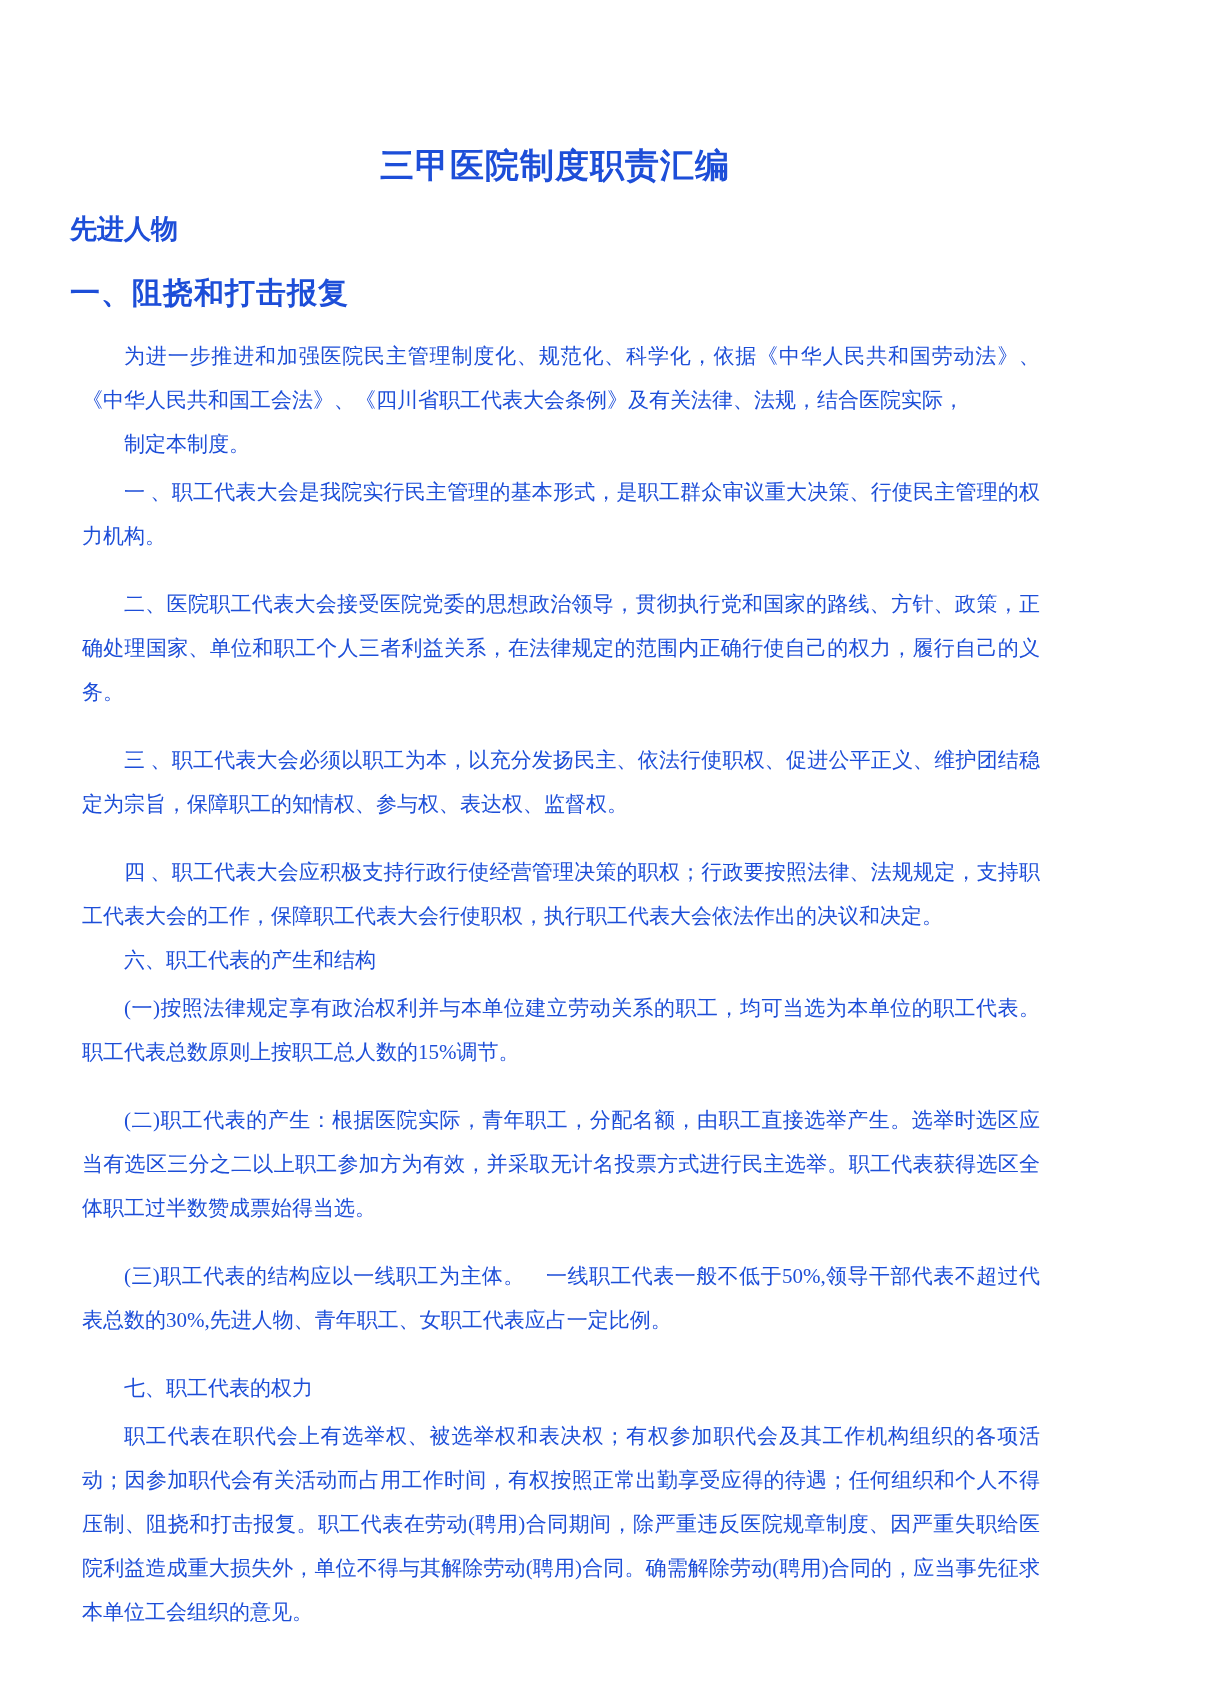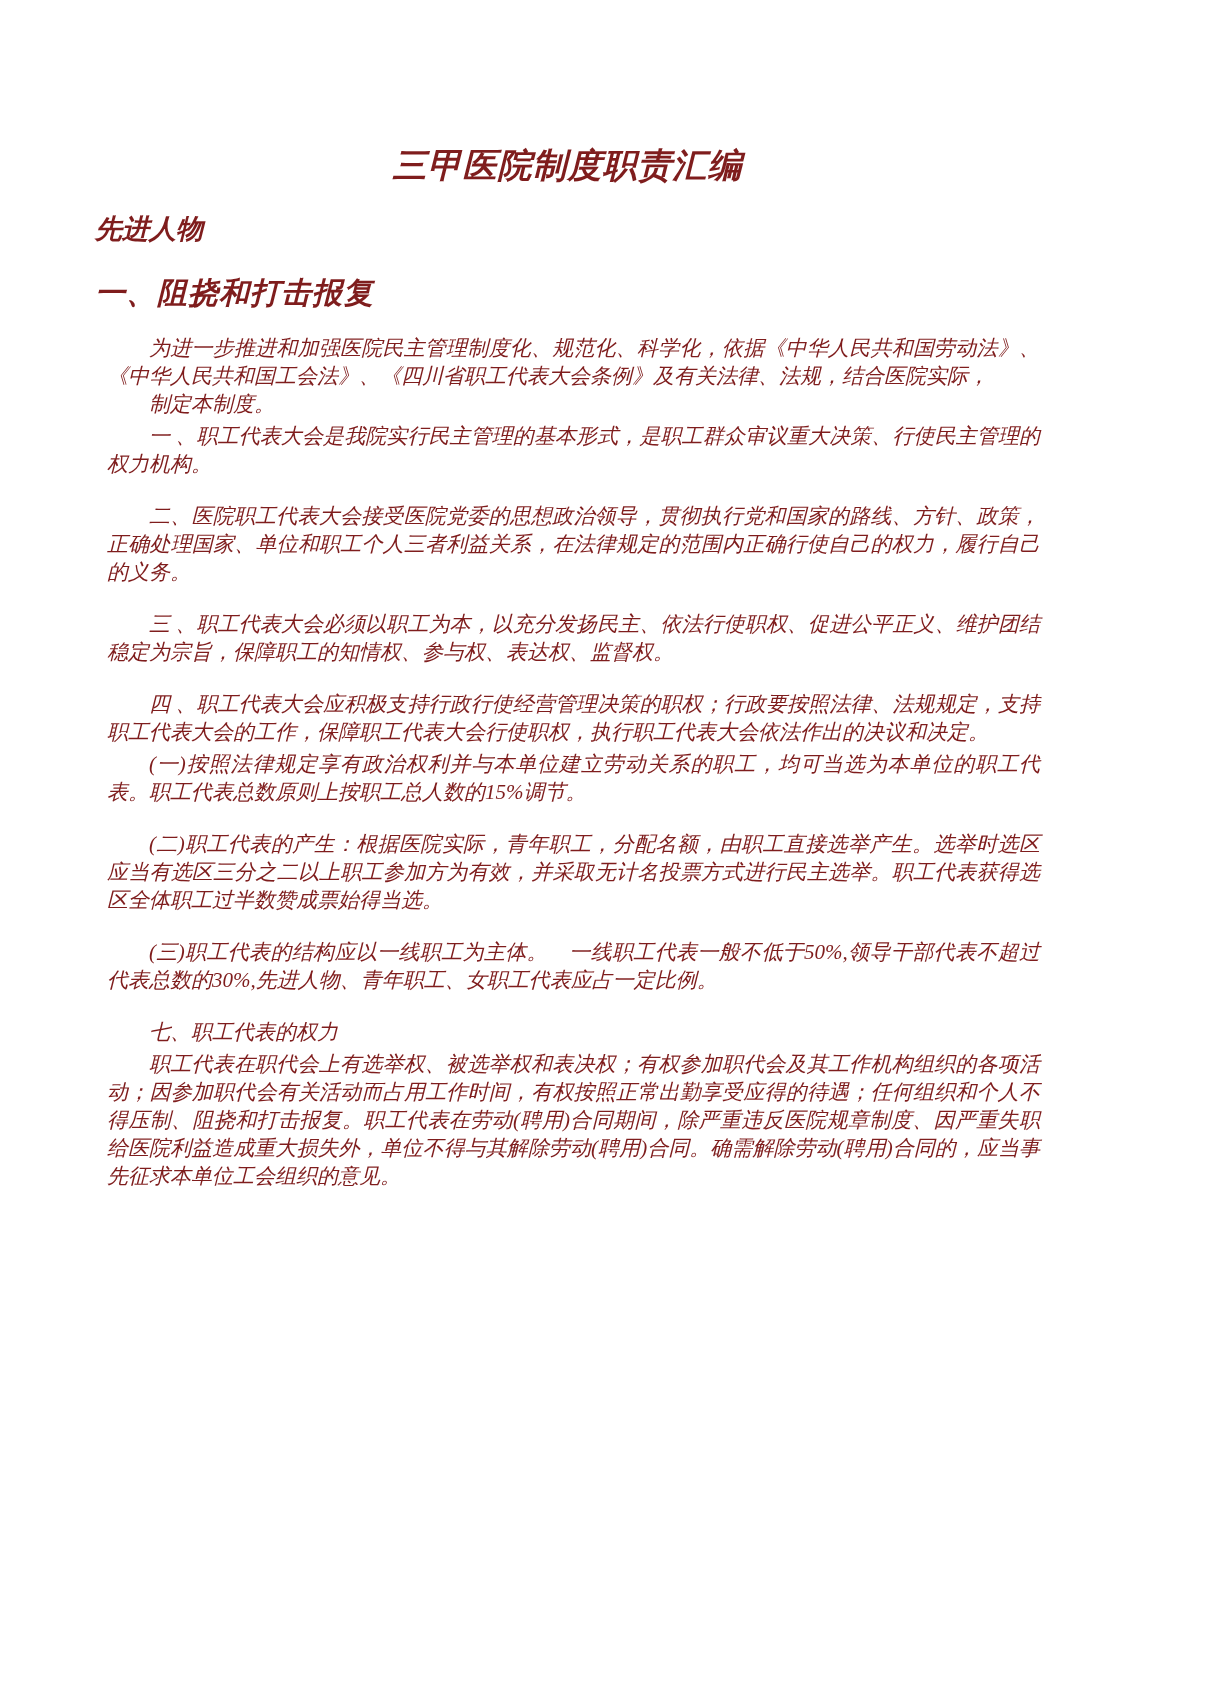--- a/index.html
+++ b/index.html
@@ -2,26 +2,25 @@
 <html><head>
 <meta charset="utf-8">
 <style>
   html, body { margin: 0; padding: 0; background: #ffffff; }
   .page {
     position: relative;
     width: 1209px;
     height: 1707px;
     margin: 0 auto;
     background: #ffffff;
-    color: #7f1d1d;
+    color: #1d4ed8;
     box-sizing: border-box;
-    padding: 144px 169px 0 95px;
+    padding: 144px 169px 0 70px;
     font-family: "Liberation Serif", "DejaVu Serif", serif;
     overflow: hidden;
-    font-style: italic;
   }
   .doc-title {
     font-family: "Liberation Sans", "DejaVu Sans", sans-serif;
     font-size: 34px;
     font-weight: bold;
     line-height: 42px;
     text-align: center;
     margin: 0;
     letter-spacing: 1px;
   }
@@ -35,21 +34,21 @@
   .chapter-heading {
     font-family: "Liberation Sans", "DejaVu Sans", sans-serif;
     font-size: 30px;
     font-weight: bold;
     line-height: 38px;
     margin: 28px 0 22px 0;
     letter-spacing: 1px;
   }
   p.body {
     font-size: 21px;
-    line-height: 28px;
+    line-height: 44px;
     margin: 0 0 0 12px;
     text-align: justify;
     text-indent: 42px;
     word-break: break-all;
   }
   p.gap    { margin-top: 24px; }
   p.gap-sm { margin-top: 4px; }
 </style>
 </head>
 <body>
@@ -58,18 +57,19 @@
   <h1 class="doc-title">三甲医院制度职责汇编</h1>
   <h2 class="section-heading">先进人物</h2>
   <h3 class="chapter-heading">一、阻挠和打击报复</h3>
 
   <p class="body">为进一步推进和加强医院民主管理制度化、规范化、科学化，依据《中华人民共和国劳动法》、《中华人民共和国工会法》、《四川省职工代表大会条例》及有关法律、法规，结合医院实际，</p>
   <p class="body">制定本制度。</p>
   <p class="body gap-sm">一 、职工代表大会是我院实行民主管理的基本形式，是职工群众审议重大决策、行使民主管理的权力机构。</p>
   <p class="body gap">二、医院职工代表大会接受医院党委的思想政治领导，贯彻执行党和国家的路线、方针、政策，正确处理国家、单位和职工个人三者利益关系，在法律规定的范围内正确行使自己的权力，履行自己的义务。</p>
   <p class="body gap">三 、职工代表大会必须以职工为本，以充分发扬民主、依法行使职权、促进公平正义、维护团结稳定为宗旨，保障职工的知情权、参与权、表达权、监督权。</p>
   <p class="body gap">四 、职工代表大会应积极支持行政行使经营管理决策的职权；行政要按照法律、法规规定，支持职工代表大会的工作，保障职工代表大会行使职权，执行职工代表大会依法作出的决议和决定。</p>
+  <p class="body">六、职工代表的产生和结构</p>
   <p class="body gap-sm">(一)按照法律规定享有政治权利并与本单位建立劳动关系的职工，均可当选为本单位的职工代表。职工代表总数原则上按职工总人数的15%调节。</p>
   <p class="body gap">(二)职工代表的产生：根据医院实际，青年职工，分配名额，由职工直接选举产生。选举时选区应当有选区三分之二以上职工参加方为有效，并采取无计名投票方式进行民主选举。职工代表获得选区全体职工过半数赞成票始得当选。</p>
   <p class="body gap">(三)职工代表的结构应以一线职工为主体。　一线职工代表一般不低于50%,领导干部代表不超过代表总数的30%,先进人物、青年职工、女职工代表应占一定比例。</p>
   <p class="body gap">七、职工代表的权力</p>
   <p class="body gap-sm">职工代表在职代会上有选举权、被选举权和表决权；有权参加职代会及其工作机构组织的各项活动；因参加职代会有关活动而占用工作时间，有权按照正常出勤享受应得的待遇；任何组织和个人不得压制、阻挠和打击报复。职工代表在劳动(聘用)合同期间，除严重违反医院规章制度、因严重失职给医院利益造成重大损失外，单位不得与其解除劳动(聘用)合同。确需解除劳动(聘用)合同的，应当事先征求本单位工会组织的意见。</p>
 </div>
 
 </body></html>

